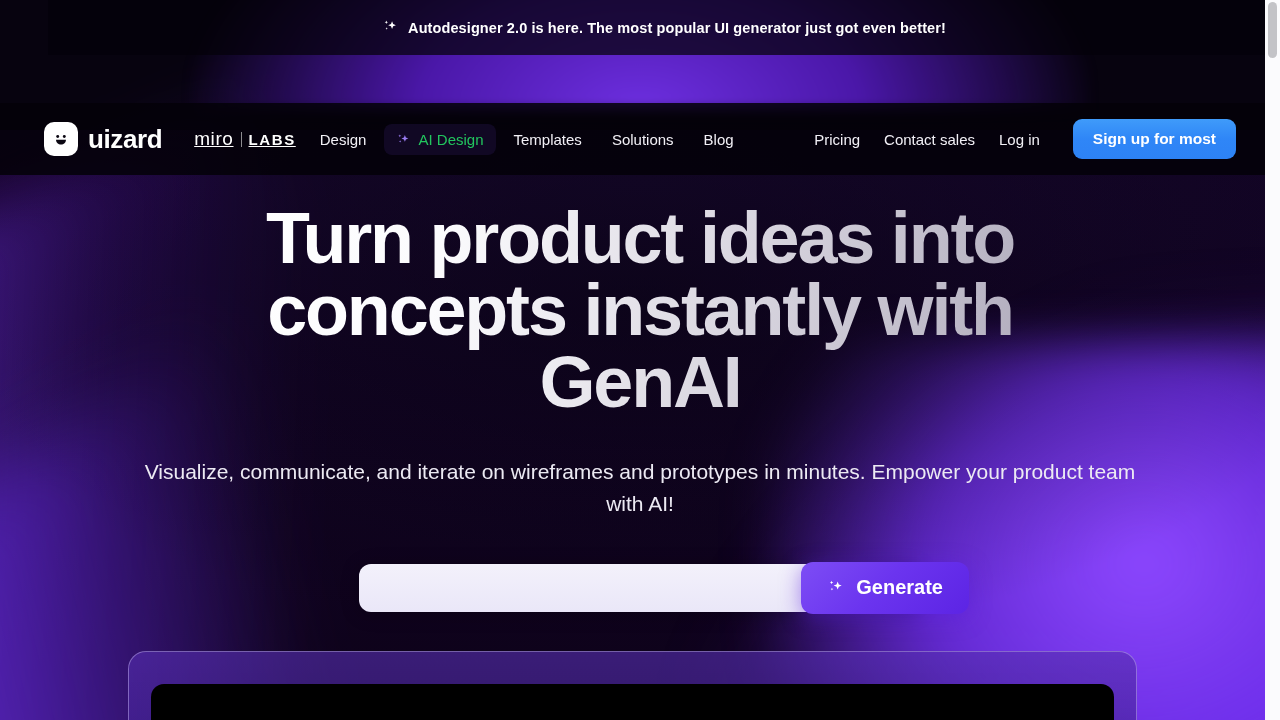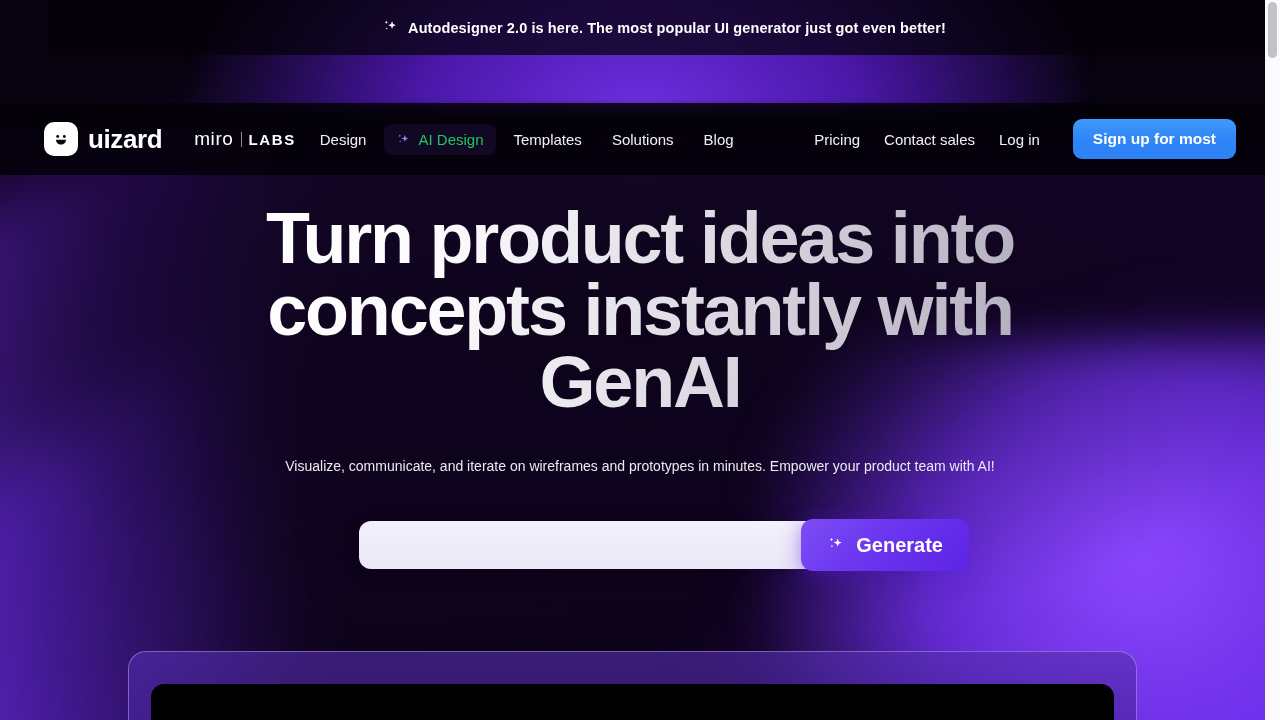--- a/index.html
+++ b/index.html
@@ -81,21 +81,21 @@
   }
   .brand{ display:flex; align-items:center; gap:10px; margin-right:26px; }
   .logo-mark{
     width:34px; height:34px; border-radius:10px; background:#fff;
     display:flex; align-items:center; justify-content:center;
   }
   .logo-word{
     font-size:26px; font-weight:700; color:#fff; letter-spacing:-.4px;
     font-family:"Liberation Sans", sans-serif;
   }
-  .co-brand{ display:flex; align-items:center; gap:7px; margin-left:6px; }
+  .co-brand{ display:flex; align-items:center; gap:7px; margin-left:6px;text-decoration:underline; }
   .co-miro{ font-size:19px; font-weight:400; color:#fff; letter-spacing:.6px; }
   .co-sep{ width:1px; height:15px; background:rgba(255,255,255,.55); }
   .co-labs{ font-size:15px; font-weight:700; color:#fff; letter-spacing:1.6px; }
 
   nav.main{ display:flex; align-items:center; gap:6px; margin-left:12px; }
   .nav-link{
     font-size:15px; color:#f2f0f6; padding:7px 12px; border-radius:8px;
     white-space:nowrap; cursor:pointer;
   }
   .nav-link.ai{
@@ -129,21 +129,21 @@
   h1.headline{
     margin-top:62px;
     width:900px; text-align:center;
     font-size:72px; line-height:1.0; font-weight:700; letter-spacing:-2.2px;
     background:linear-gradient(100deg,#ffffff 0%,#fbfbfd 28%,#d7d4de 62%,#a9a4b6 100%);
     -webkit-background-clip:text; background-clip:text;
     -webkit-text-fill-color:transparent; color:transparent;
   }
   p.subhead{
     margin-top:38px; width:1000px; text-align:center;
-    font-size:14px; line-height:1.52; color:#eceaf3; font-weight:400;
+    font-size:21px; line-height:1.52; color:#eceaf3; font-weight:400;
   }
 
   
   #prompt{
     margin-top:44px;
     width:562px; height:48px; position:relative;
     display:flex; align-items:center;
   }
   .prompt-input{
     position:absolute; left:0; top:0; width:562px; height:48px;

